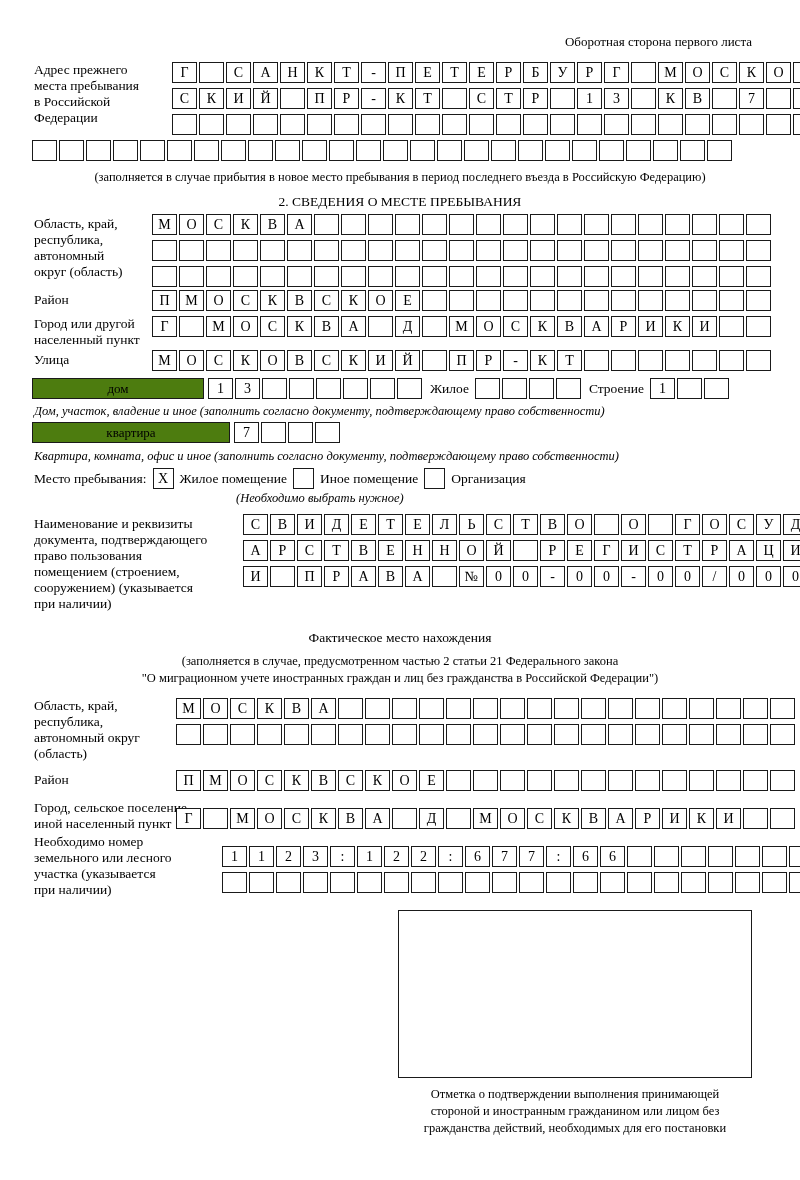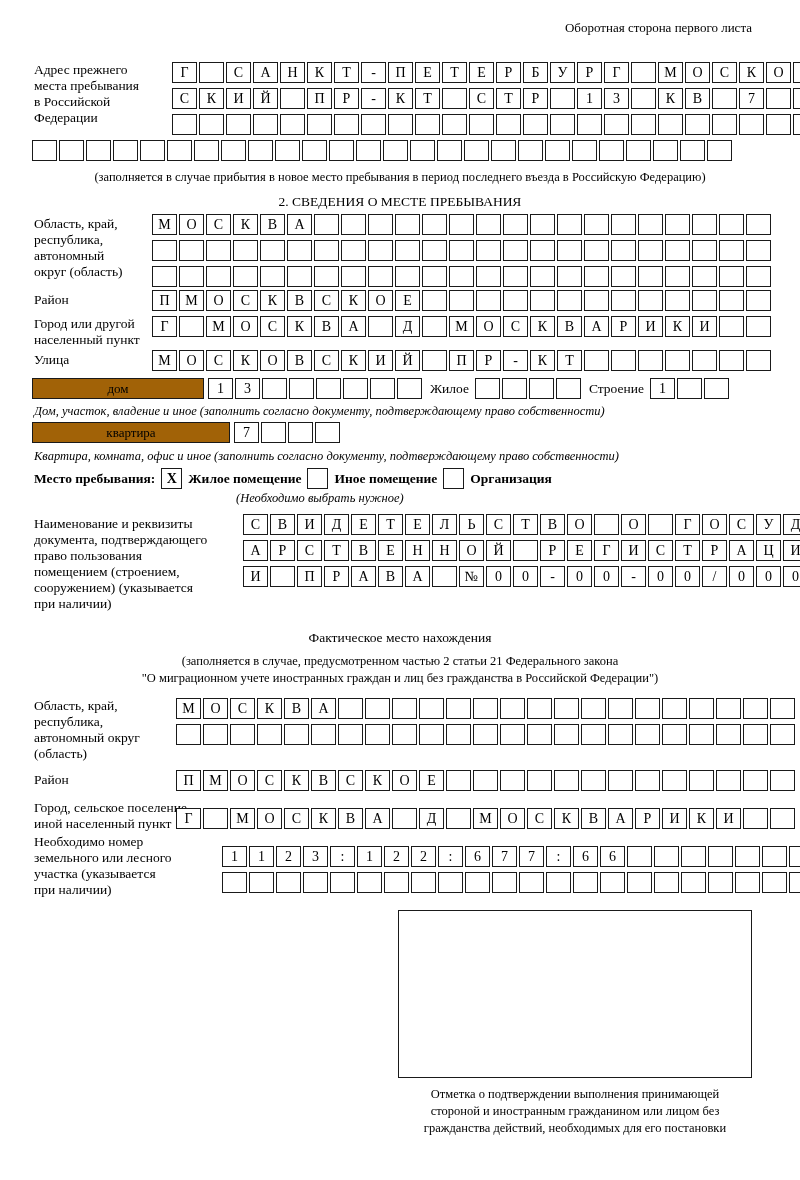--- a/index.html
+++ b/index.html
@@ -15,21 +15,21 @@
     position: relative;
     overflow: hidden;
   }
   .page {
     position: relative;
     width: 800px;
     height: 1180px;
   }
   .hdr-right {
     position: absolute;
-    top: 20px;
+    top: 34px;
     right: 48px;
     font-size: 13px;
   }
   .lbl {
     position: absolute;
     font-size: 13.5px;
     line-height: 16px;
     white-space: pre-line;
   }
   .lbl.small {
@@ -67,21 +67,21 @@
     font-family: "Liberation Serif", serif;
     background: #fff;
   }
   .wide-box {
     border: 1px solid #1a1a1a;
     box-sizing: border-box;
     height: 21px;
     font-size: 13px;
     line-height: 19px;
     text-align: center;
-    background: #a16207;
+    background: #4d7c0f;
   }
   .inline-lbl {
     font-size: 13.5px;
     line-height: 21px;
     margin: 0 6px;
     white-space: nowrap;
   }
   .checkbox {
     width: 21px;
     height: 21px;
@@ -426,21 +426,21 @@
     <div id="s2-flat-cells" style="display:flex;">
         <div class="cell">7</div>
         <div class="cell"></div>
         <div class="cell"></div>
         <div class="cell"></div>
       </div>
   </div>
 
   <div class="lbl small" style="top:448px; left:34px; width:740px;">Квартира, комната, офис и иное (заполнить согласно документу, подтверждающему право собственности)</div>
 
-  <div class="row" style="top:468px; left:34px; align-items:center;font-weight:bold;">
+  <div class="row" style="top:468px; left:34px; align-items:center;">
     <div class="inline-lbl" style="margin-left:0;">Место пребывания:</div>
     <div class="checkbox">X</div>
     <div class="inline-lbl">Жилое помещение</div>
     <div class="checkbox"></div>
     <div class="inline-lbl">Иное помещение</div>
     <div class="checkbox"></div>
     <div class="inline-lbl">Организация</div>
   </div>
   <div class="lbl small" style="top:490px; left:236px;">(Необходимо выбрать нужное)</div>
 

